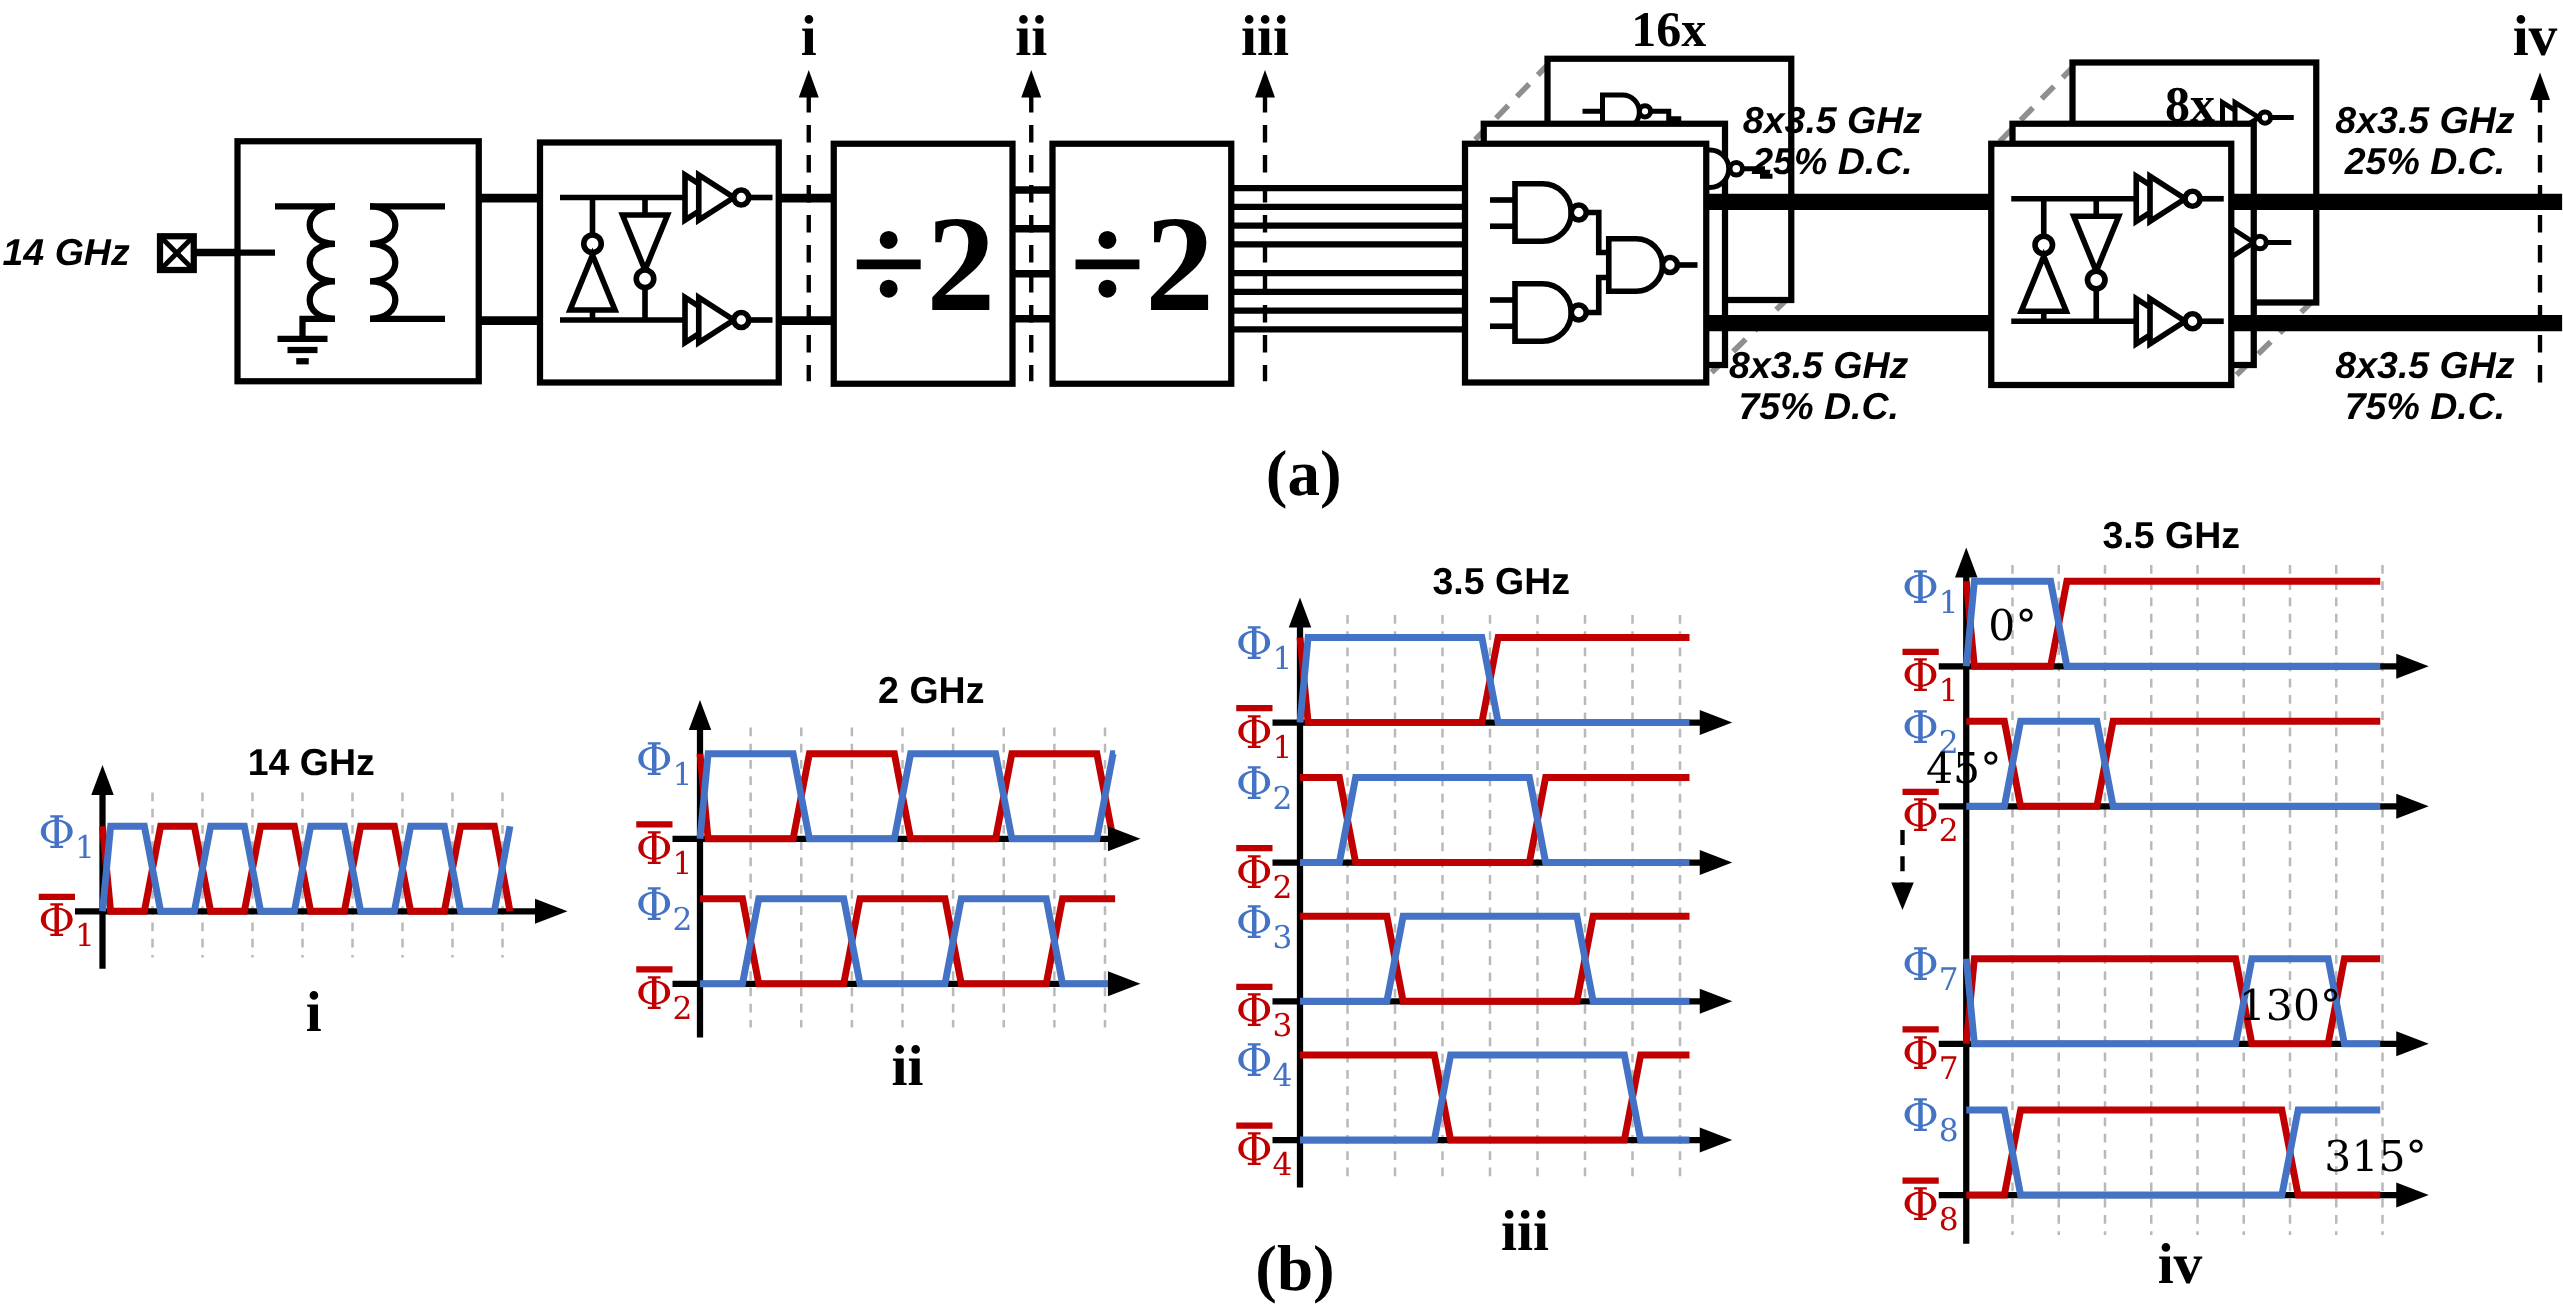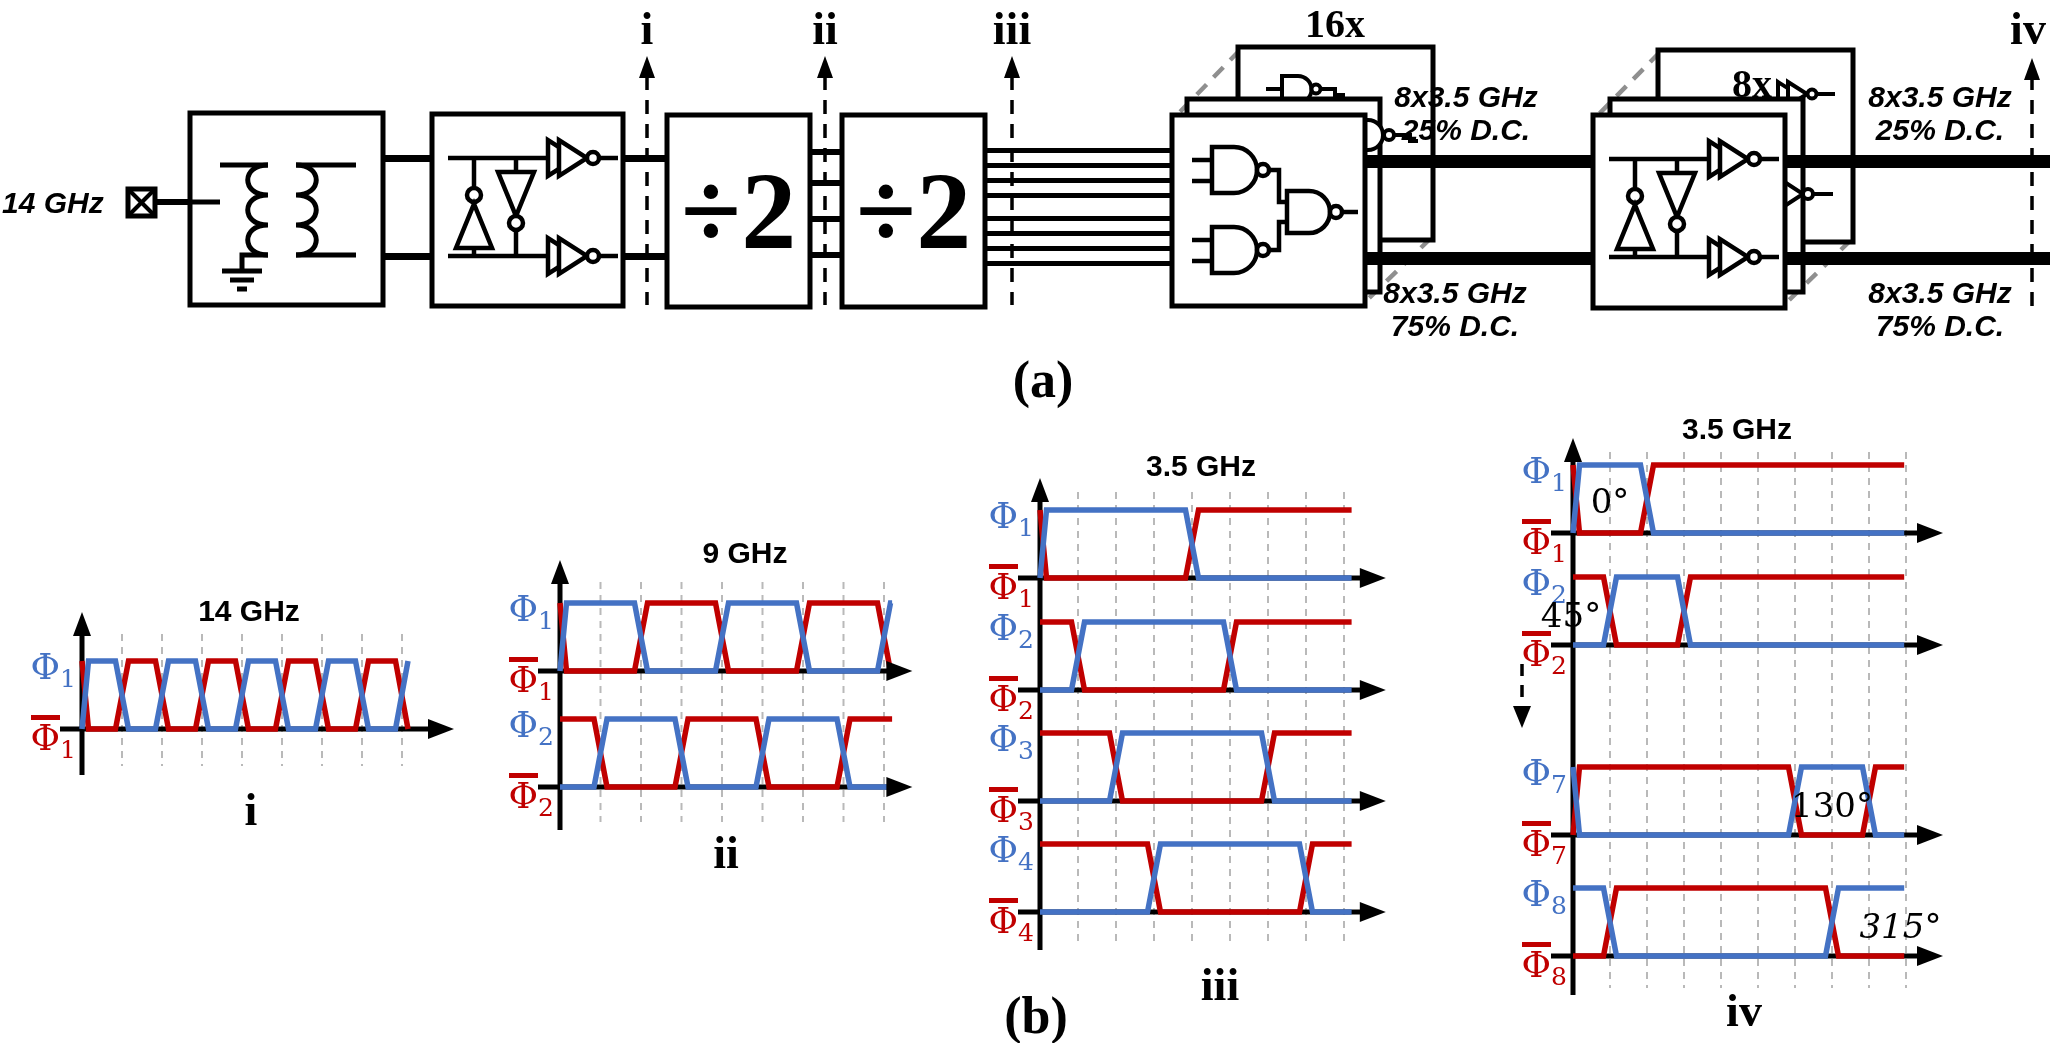--- a/index.html
+++ b/index.html
@@ -339,21 +339,21 @@
 
 <div id="gen-labels">
       <div class="wv-philbl" style="right: 1974px; top: 649px; color: rgb(68, 114, 196);">Φ<sub>1</sub></div>
       <div class="wv-philbl" style="right: 1974px; top: 715px; color: rgb(192, 0, 0);"><span class="ovb">Φ</span><sub>1</sub></div>
       <div class="wv-title" style="left: 249px; top: 594px;">14 GHz</div>
       <div class="wv-roman" style="left: 251px; top: 783px;">i</div>
       <div class="wv-philbl" style="right: 1496px; top: 591px; color: rgb(68, 114, 196);">Φ<sub>1</sub></div>
       <div class="wv-philbl" style="right: 1496px; top: 657px; color: rgb(192, 0, 0);"><span class="ovb">Φ</span><sub>1</sub></div>
       <div class="wv-philbl" style="right: 1496px; top: 707px; color: rgb(68, 114, 196);">Φ<sub>2</sub></div>
       <div class="wv-philbl" style="right: 1496px; top: 773px; color: rgb(192, 0, 0);"><span class="ovb">Φ</span><sub>2</sub></div>
-      <div class="wv-title" style="left: 745px; top: 536px;">9 GHz</div>
+      <div class="wv-title" style="left: 745px; top: 536px;">2 GHz</div>
       <div class="wv-roman" style="left: 726px; top: 826px;">ii</div>
       <div class="wv-philbl" style="right: 1016px; top: 498px; color: rgb(68, 114, 196);">Φ<sub>1</sub></div>
       <div class="wv-philbl" style="right: 1016px; top: 564px; color: rgb(192, 0, 0);"><span class="ovb">Φ</span><sub>1</sub></div>
       <div class="wv-philbl" style="right: 1016px; top: 610px; color: rgb(68, 114, 196);">Φ<sub>2</sub></div>
       <div class="wv-philbl" style="right: 1016px; top: 676px; color: rgb(192, 0, 0);"><span class="ovb">Φ</span><sub>2</sub></div>
       <div class="wv-philbl" style="right: 1016px; top: 721px; color: rgb(68, 114, 196);">Φ<sub>3</sub></div>
       <div class="wv-philbl" style="right: 1016px; top: 787px; color: rgb(192, 0, 0);"><span class="ovb">Φ</span><sub>3</sub></div>
       <div class="wv-philbl" style="right: 1016px; top: 832px; color: rgb(68, 114, 196);">Φ<sub>4</sub></div>
       <div class="wv-philbl" style="right: 1016px; top: 898px; color: rgb(192, 0, 0);"><span class="ovb">Φ</span><sub>4</sub></div>
       <div class="wv-title" style="left: 1201px; top: 449px;">3.5 GHz</div>
@@ -362,17 +362,17 @@
       <div class="wv-philbl" style="right: 483px; top: 519px; color: rgb(192, 0, 0);"><span class="ovb">Φ</span><sub>1</sub></div>
       <div class="wv-note" style="left: 1610px; top: 481px;">0°</div>
       <div class="wv-philbl" style="right: 483px; top: 565px; color: rgb(68, 114, 196);">Φ<sub>2</sub></div>
       <div class="wv-philbl" style="right: 483px; top: 631px; color: rgb(192, 0, 0);"><span class="ovb">Φ</span><sub>2</sub></div>
       <div class="wv-note" style="left: 1571px; top: 595px;">45°</div>
       <div class="wv-philbl" style="right: 483px; top: 755px; color: rgb(68, 114, 196);">Φ<sub>7</sub></div>
       <div class="wv-philbl" style="right: 483px; top: 821px; color: rgb(192, 0, 0);"><span class="ovb">Φ</span><sub>7</sub></div>
       <div class="wv-note" style="left: 1832px; top: 785px;">130°</div>
       <div class="wv-philbl" style="right: 483px; top: 876px; color: rgb(68, 114, 196);">Φ<sub>8</sub></div>
       <div class="wv-philbl" style="right: 483px; top: 942px; color: rgb(192, 0, 0);"><span class="ovb">Φ</span><sub>8</sub></div>
-      <div class="wv-note" style="left: 1900.45px; top: 906px; font-style: italic;">315°</div>
+      <div class="wv-note" style="left: 1900.45px; top: 906px;">315°</div>
       <div class="wv-title" style="left: 1737px; top: 412px;">3.5 GHz</div>
       <div class="wv-roman" style="left: 1744px; top: 984px;">iv</div>
     </div>
 </div>
 
 </body></html>

